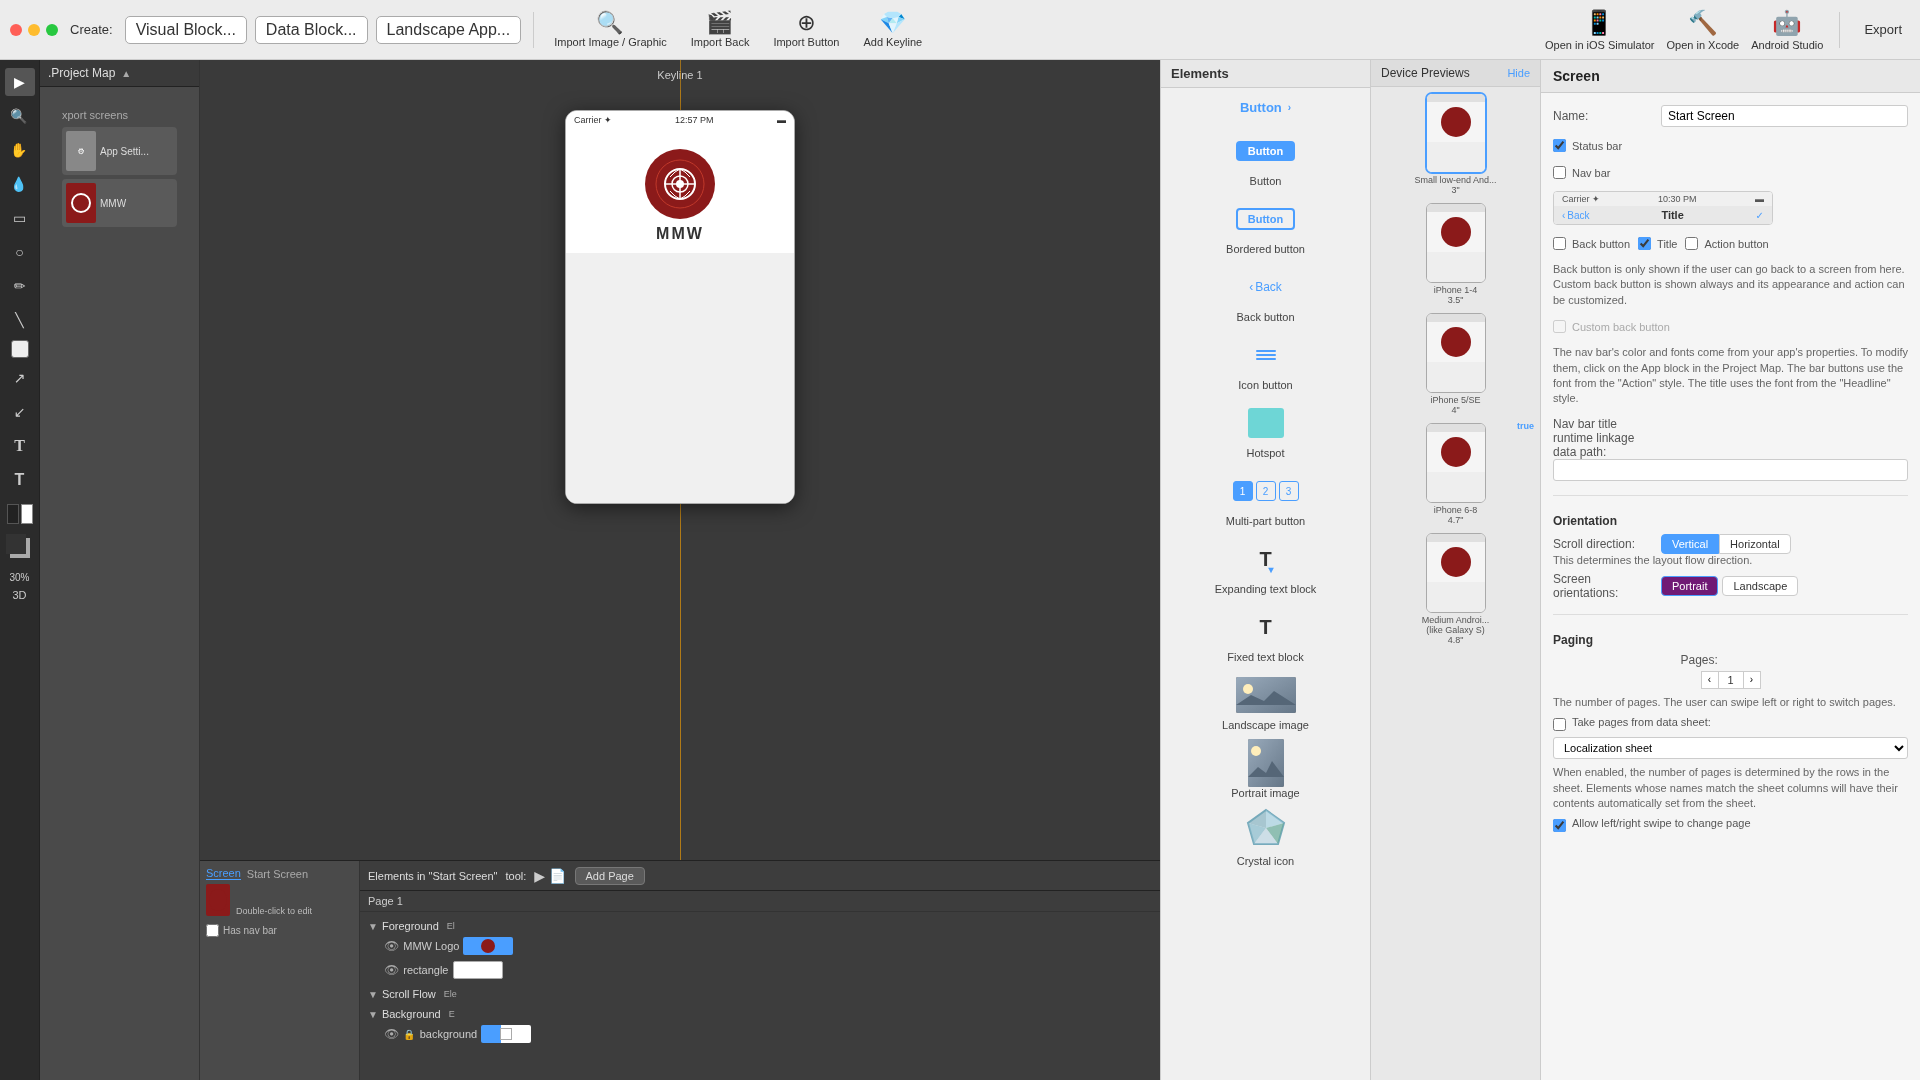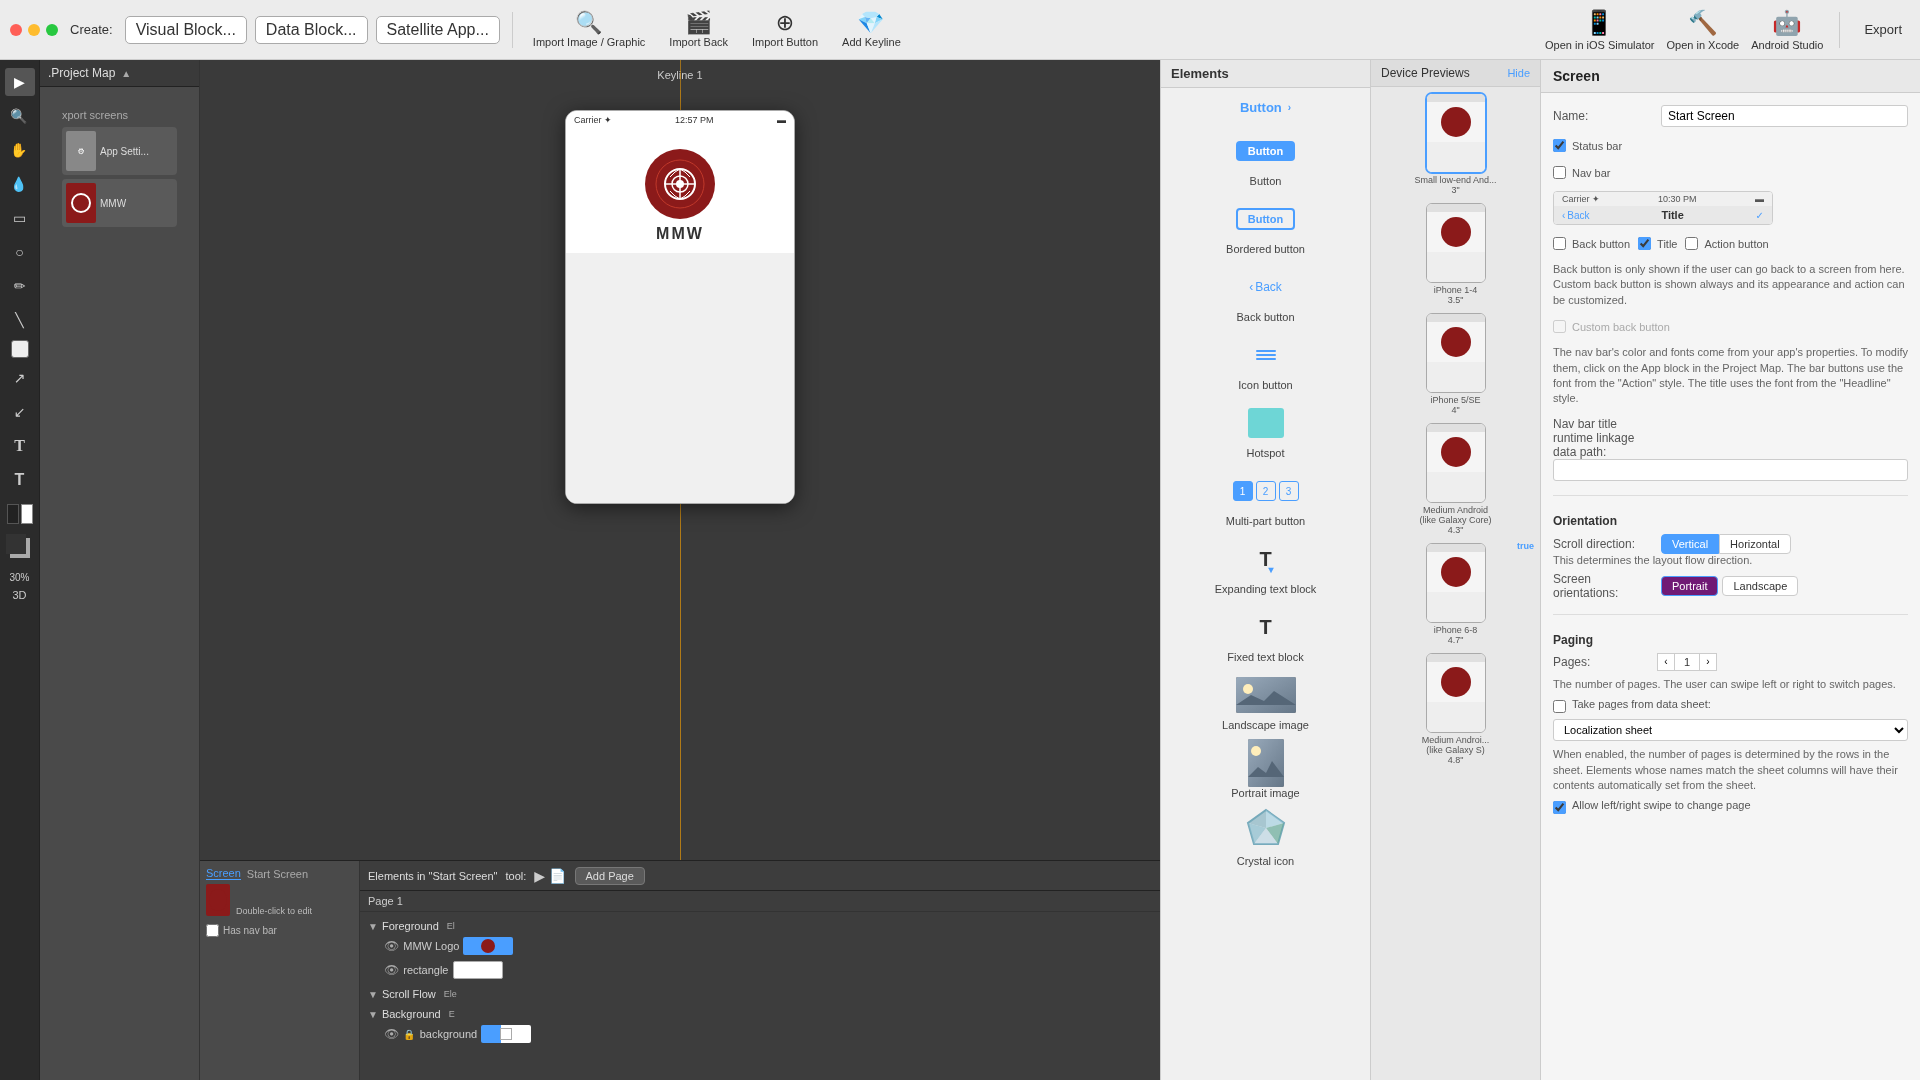--- a/index.html
+++ b/index.html
@@ -237,21 +237,21 @@
     .btn-group { display: flex; }
     .btn-group-item {
       padding: 3px 10px; border: 1px solid #ccc; font-size: 11px; cursor: pointer;
       background: #fff; color: #333;
     }
     .btn-group-item:first-child { border-radius: 4px 0 0 4px; }
     .btn-group-item:last-child { border-radius: 0 4px 4px 0; }
     .btn-group-item.active { background: #4a9eff; color: #fff; border-color: #4a9eff; }
     .scroll-desc { font-size: 11px; color: #666; }
     .paging-section { display: flex; flex-direction: column; gap: 6px; }
-    .pages-row { display: flex; align-items: center; gap: 4px; }
+    .pages-row { display: flex; align-items: center; gap: 4px; flex-direction: column; }
     .pages-stepper { display: flex; align-items: center; gap: 0; }
     .pages-stepper button { width: 18px; height: 18px; border: 1px solid #ccc; background: #fff; cursor: pointer; font-size: 10px; display: flex; align-items: center; justify-content: center; }
     .pages-stepper .pages-val { width: 24px; height: 18px; border-top: 1px solid #ccc; border-bottom: 1px solid #ccc; display: flex; align-items: center; justify-content: center; font-size: 11px; background: #fff; }
     .linkage-input { width: 100%; padding: 4px; border: 1px solid #ccc; border-radius: 3px; font-size: 11px; background: #fff; }
     .checkbox-row { display: flex; align-items: flex-start; gap: 6px; }
     .checkbox-row input { margin-top: 2px; accent-color: #4a9eff; }
     .checkbox-row-label { font-size: 11px; color: #555; }
     .select-input { width: 100%; padding: 3px 6px; border: 1px solid #ccc; border-radius: 3px; font-size: 11px; background: #fff; }
     .divider { height: 1px; background: #ddd; margin: 4px 0; }
     .orientation-group { display: flex; gap: 4px; }
@@ -282,21 +282,21 @@
 
 <div id="toolbar">
   <div style="display:flex;gap:6px;margin-right:4px;">
     <div class="wc wc-red"></div>
     <div class="wc wc-yellow"></div>
     <div class="wc wc-green"></div>
   </div>
   <span class="create-label">Create:</span>
   <button class="tb-btn">Visual Block...</button>
   <button class="tb-btn">Data Block...</button>
-  <button class="tb-btn">Satellite App...</button>
+  <button class="tb-btn">Landscape App...</button>
   <div class="separator"></div>
 
   <div class="tb-action">
     <div class="icon-wrap">🔍</div>
     <span>Import Image / Graphic</span>
   </div>
   <div class="tb-action">
     <div class="icon-wrap">🎬</div>
     <span>Import Back</span>
   </div>
@@ -667,30 +667,20 @@
         <div class="device-thumb">
           <div class="dt-status"></div>
           <div class="dt-logo-area">
             <div class="dt-logo"></div>
           </div>
           <div class="dt-body"></div>
         </div>
         <span class="device-label">iPhone 5/SE<br>4"</span>
       </div>
 
-      <div class="device-item">
-        <div class="device-thumb">
-          <div class="dt-status"></div>
-          <div class="dt-logo-area">
-            <div class="dt-logo"></div>
-          </div>
-          <div class="dt-body"></div>
-        </div>
-        <span class="device-label">Medium Android<br>(like Galaxy Core)<br>4.3"</span>
-      </div>
 
       <div class="device-item" style="position:relative;">
         <div style="position:absolute;top:-2px;right:0;font-size:9px;color:#4a9eff;font-weight:600;">true</div>
         <div class="device-thumb">
           <div class="dt-status"></div>
           <div class="dt-logo-area">
             <div class="dt-logo"></div>
           </div>
           <div class="dt-body"></div>
         </div>

